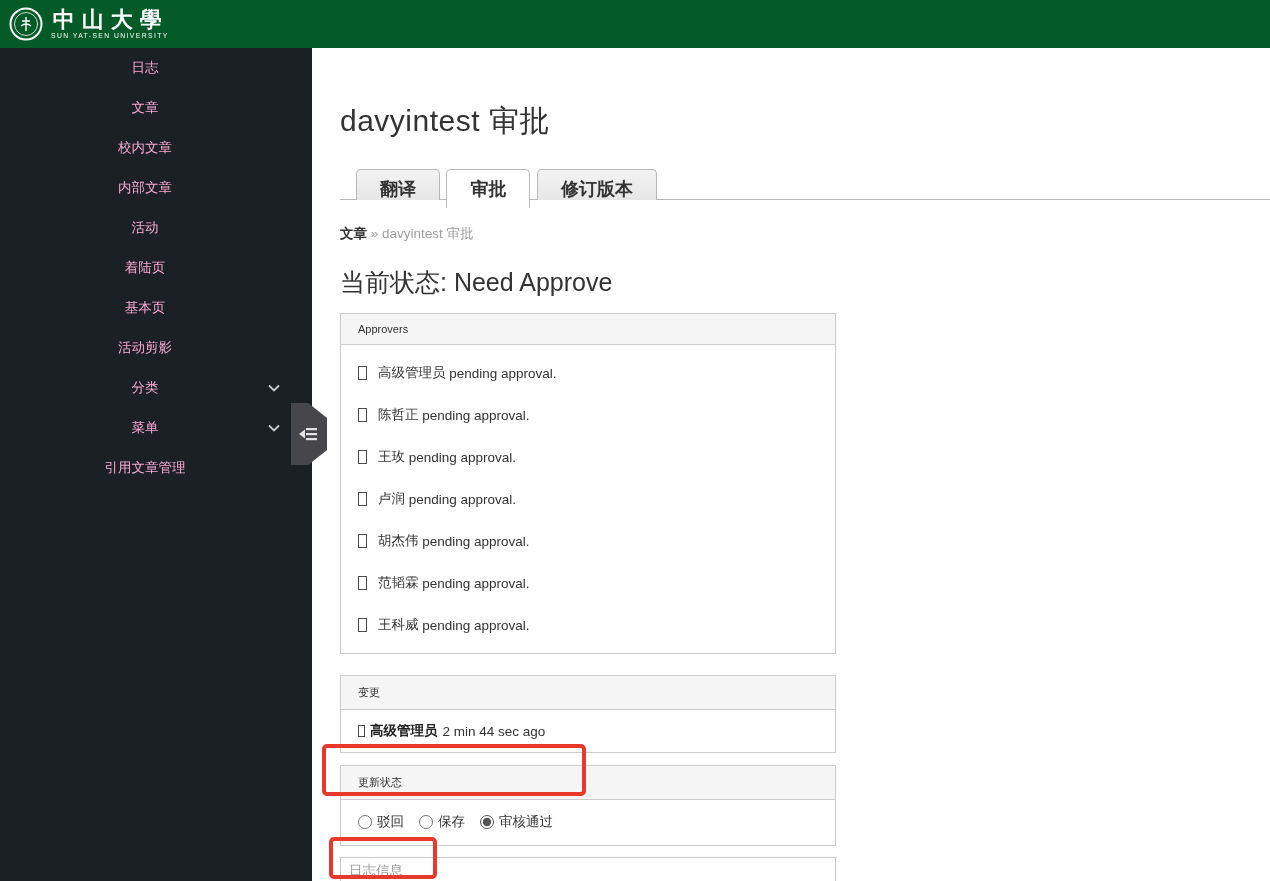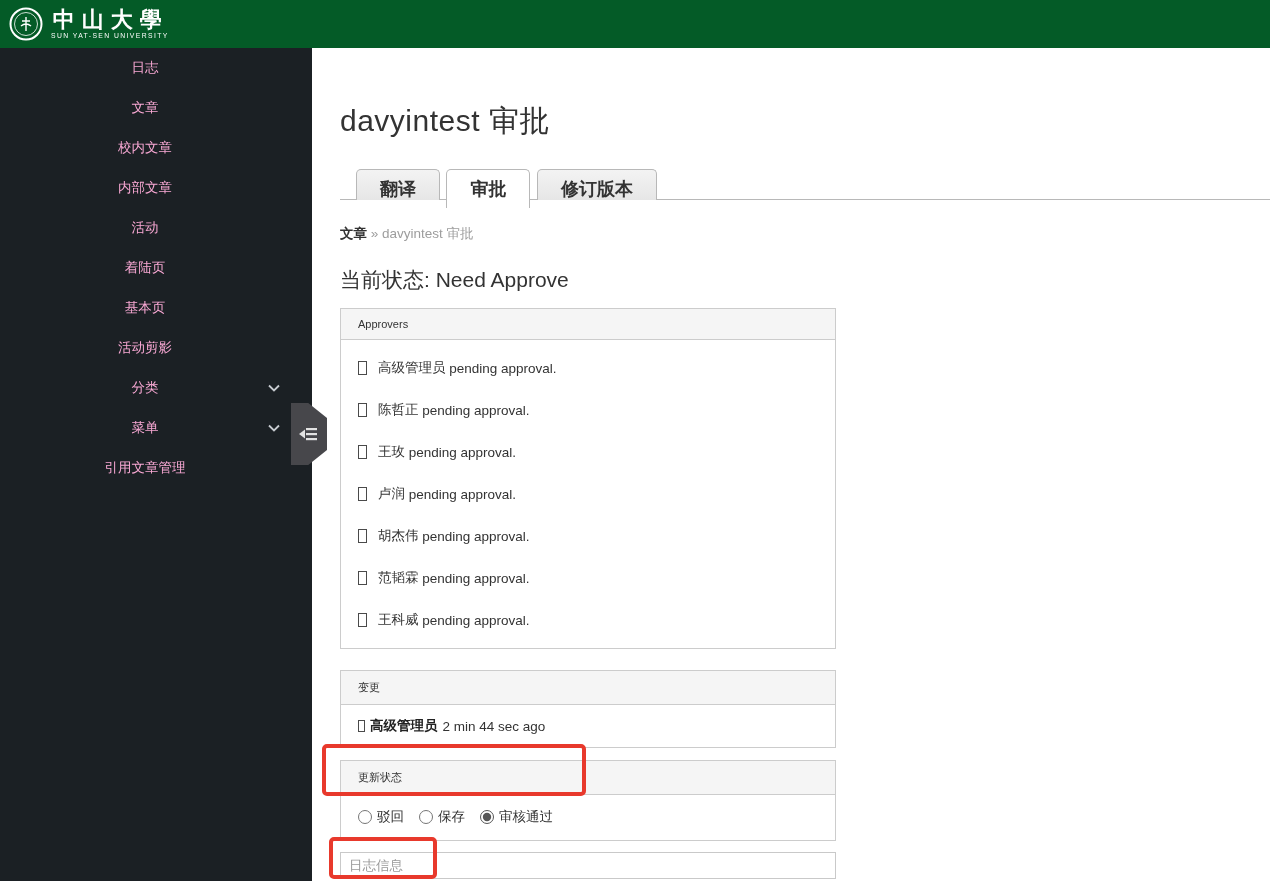--- a/index.html
+++ b/index.html
@@ -42,21 +42,21 @@
   .tab { display:inline-block; vertical-align:top; height:31px; padding:7px 23px 0 23px;
          background:linear-gradient(#f3f3f3,#e6e6e6); border:1px solid #b8b8b8; border-bottom:none;
          border-radius:5px 5px 0 0; font-size:18px; font-weight:bold; color:#333;
          margin-right:2px; cursor:pointer; position:relative; }
   .tab.active { background:#fff; height:39px; z-index:2;
                 border-left:1px solid #b8b8b8; border-right:1px solid #b8b8b8; }
 
   .breadcrumb { margin-top:25px; font-size:13.5px; color:#9d9d9d; }
   .breadcrumb .crumb-link { color:#333; font-weight:bold; cursor:pointer; }
 
-  .status-heading { margin-top:23px; font-size:21px; color:#333; font-weight:normal; }
+  .status-heading { margin-top:23px; font-size:25px; color:#333; font-weight:normal; }
 
   
   .panel { width:496px; border:1px solid #cccccc; margin-top:14px; background:#fff; }
   .panel-header { background:#f5f5f5; border-bottom:1px solid #cccccc; padding:9px 17px;
                   font-size:11px; color:#333; }
   .approver-list { list-style:none; padding:7px 17px; }
   .approver-list li { padding:12px 0; font-size:13.5px; color:#333; display:flex; align-items:center; }
   .tofu { display:inline-block; width:9px; height:14px; border:1px solid #4a4a4a; margin-right:11px; flex:0 0 auto; }
   .tofu.small { width:7px; height:12px; margin-right:5px; }
 

